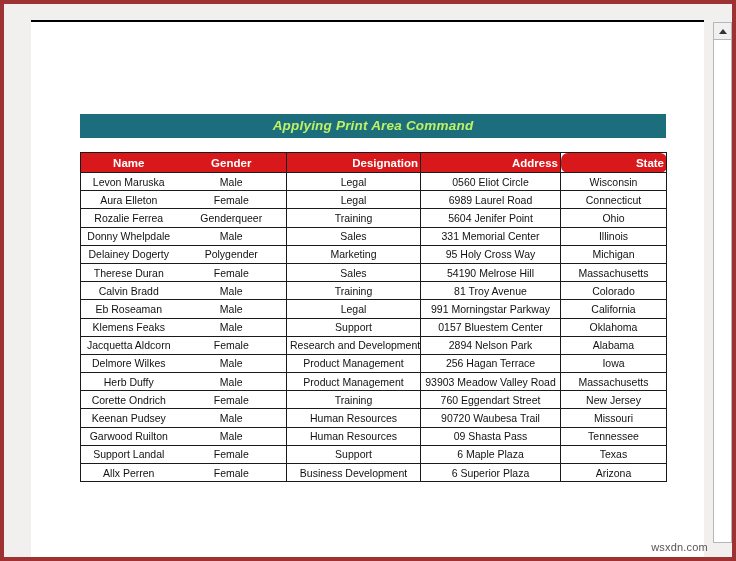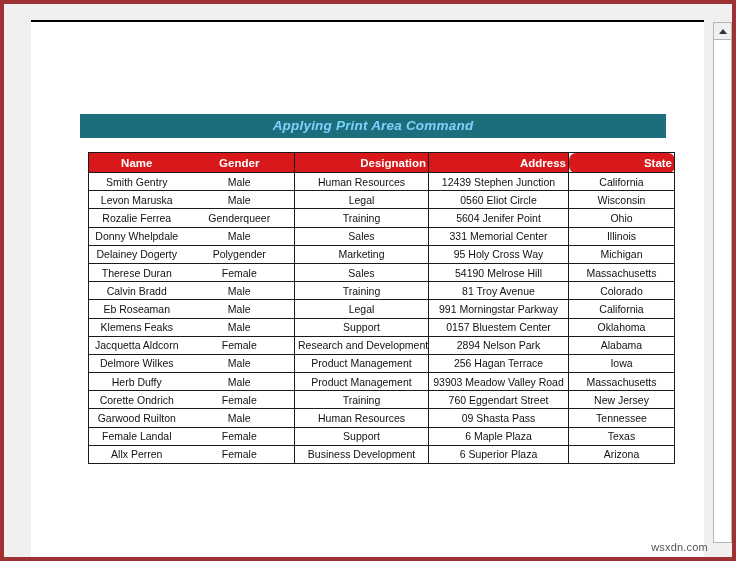--- a/index.html
+++ b/index.html
@@ -40,34 +40,34 @@
   }
 
   
   #title-banner {
     position: absolute;
     left: 49px;
     top: 92px;
     width: 586px;
     height: 24px;
     background: #1d6e7d;
-    color: #7dd3fc;
+    color: #bef264;
     font-style: italic;
     font-weight: bold;
     font-size: 13.5px;
     line-height: 24px;
     text-align: center;
     letter-spacing: 0.2px;
     white-space: nowrap;
   }
 
   
   #data-table {
     position: absolute;
-    left: 57px;
+    left: 49px;
     top: 130px;
     width: 586px;
     border-collapse: collapse;
     table-layout: fixed;
     font-size: 10.5px;
     color: #111111;
   }
 
   #data-table th {
     background: #d8181a;
@@ -167,32 +167,32 @@
         <tr>
           <th class="col-name edge-left">Name</th>
           <th class="col-gender">Gender</th>
           <th class="col-designation sep-left">Designation</th>
           <th class="col-address sep-left">Address</th>
           <th class="col-state sep-left edge-right">State</th>
         </tr>
       </thead>
       <tbody id="table-body">
           <tr>
-            <td class="col-name edge-left">Smith Gentry</td>
-            <td class="col-gender">Male</td>
-            <td class="col-designation sep-left">Human Resources</td>
-            <td class="col-address sep-left">12439 Stephen Junction</td>
-            <td class="col-state sep-left edge-right">California</td>
-          </tr>
-          <tr>
             <td class="col-name edge-left">Levon Maruska</td>
             <td class="col-gender">Male</td>
             <td class="col-designation sep-left">Legal</td>
             <td class="col-address sep-left">0560 Eliot Circle</td>
             <td class="col-state sep-left edge-right">Wisconsin</td>
+          </tr>
+          <tr>
+            <td class="col-name edge-left">Aura Elleton</td>
+            <td class="col-gender">Female</td>
+            <td class="col-designation sep-left">Legal</td>
+            <td class="col-address sep-left">6989 Laurel Road</td>
+            <td class="col-state sep-left edge-right">Connecticut</td>
           </tr>
           <tr>
             <td class="col-name edge-left">Rozalie Ferrea</td>
             <td class="col-gender">Genderqueer</td>
             <td class="col-designation sep-left">Training</td>
             <td class="col-address sep-left">5604 Jenifer Point</td>
             <td class="col-state sep-left edge-right">Ohio</td>
           </tr>
           <tr>
             <td class="col-name edge-left">Donny Whelpdale</td>
@@ -258,28 +258,35 @@
             <td class="col-state sep-left edge-right">Massachusetts</td>
           </tr>
           <tr>
             <td class="col-name edge-left">Corette Ondrich</td>
             <td class="col-gender">Female</td>
             <td class="col-designation sep-left">Training</td>
             <td class="col-address sep-left">760 Eggendart Street</td>
             <td class="col-state sep-left edge-right">New Jersey</td>
           </tr>
           <tr>
+            <td class="col-name edge-left">Keenan Pudsey</td>
+            <td class="col-gender">Male</td>
+            <td class="col-designation sep-left">Human Resources</td>
+            <td class="col-address sep-left">90720 Waubesa Trail</td>
+            <td class="col-state sep-left edge-right">Missouri</td>
+          </tr>
+          <tr>
             <td class="col-name edge-left">Garwood Ruilton</td>
             <td class="col-gender">Male</td>
             <td class="col-designation sep-left">Human Resources</td>
             <td class="col-address sep-left">09 Shasta Pass</td>
             <td class="col-state sep-left edge-right">Tennessee</td>
           </tr>
           <tr>
-            <td class="col-name edge-left">Female Landal</td>
+            <td class="col-name edge-left">Support Landal</td>
             <td class="col-gender">Female</td>
             <td class="col-designation sep-left">Support</td>
             <td class="col-address sep-left">6 Maple Plaza</td>
             <td class="col-state sep-left edge-right">Texas</td>
           </tr>
           <tr>
             <td class="col-name edge-left">Allx Perren</td>
             <td class="col-gender">Female</td>
             <td class="col-designation sep-left">Business Development</td>
             <td class="col-address sep-left">6 Superior Plaza</td>

